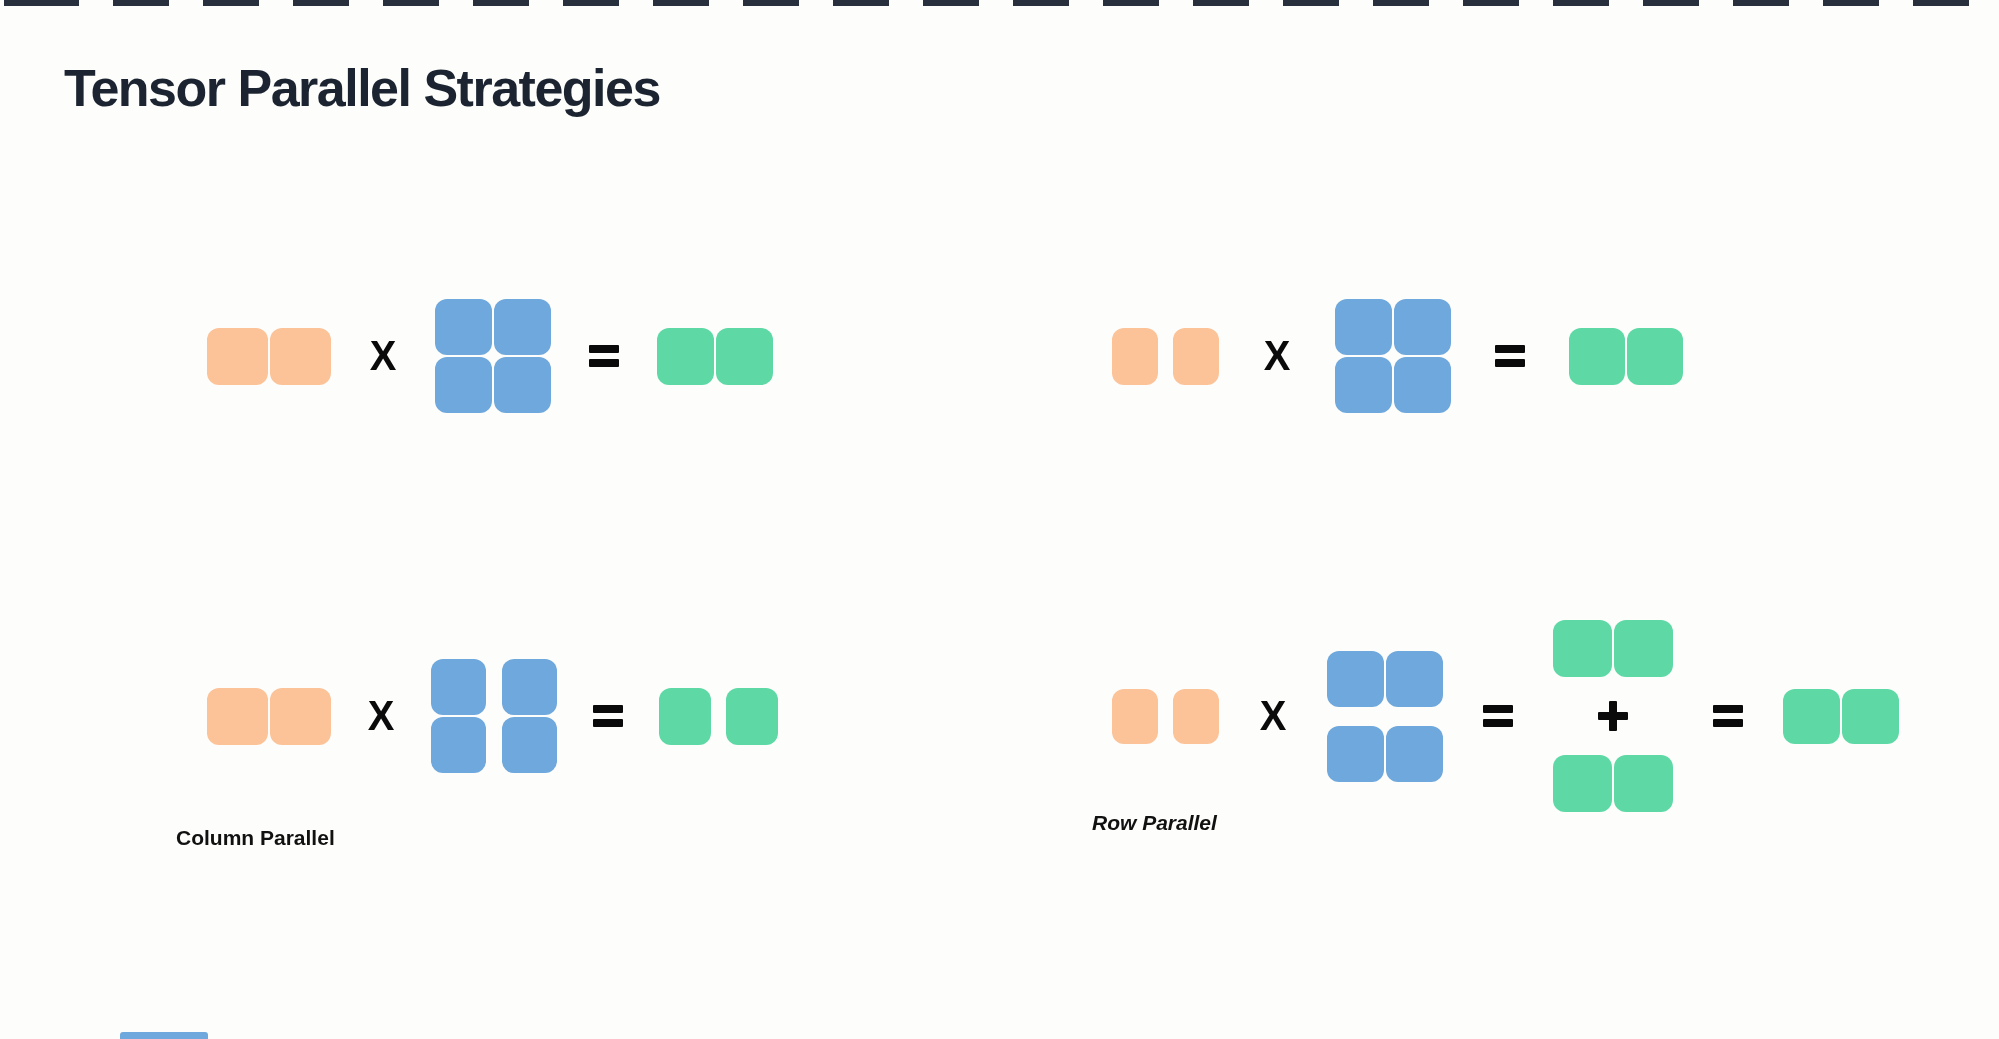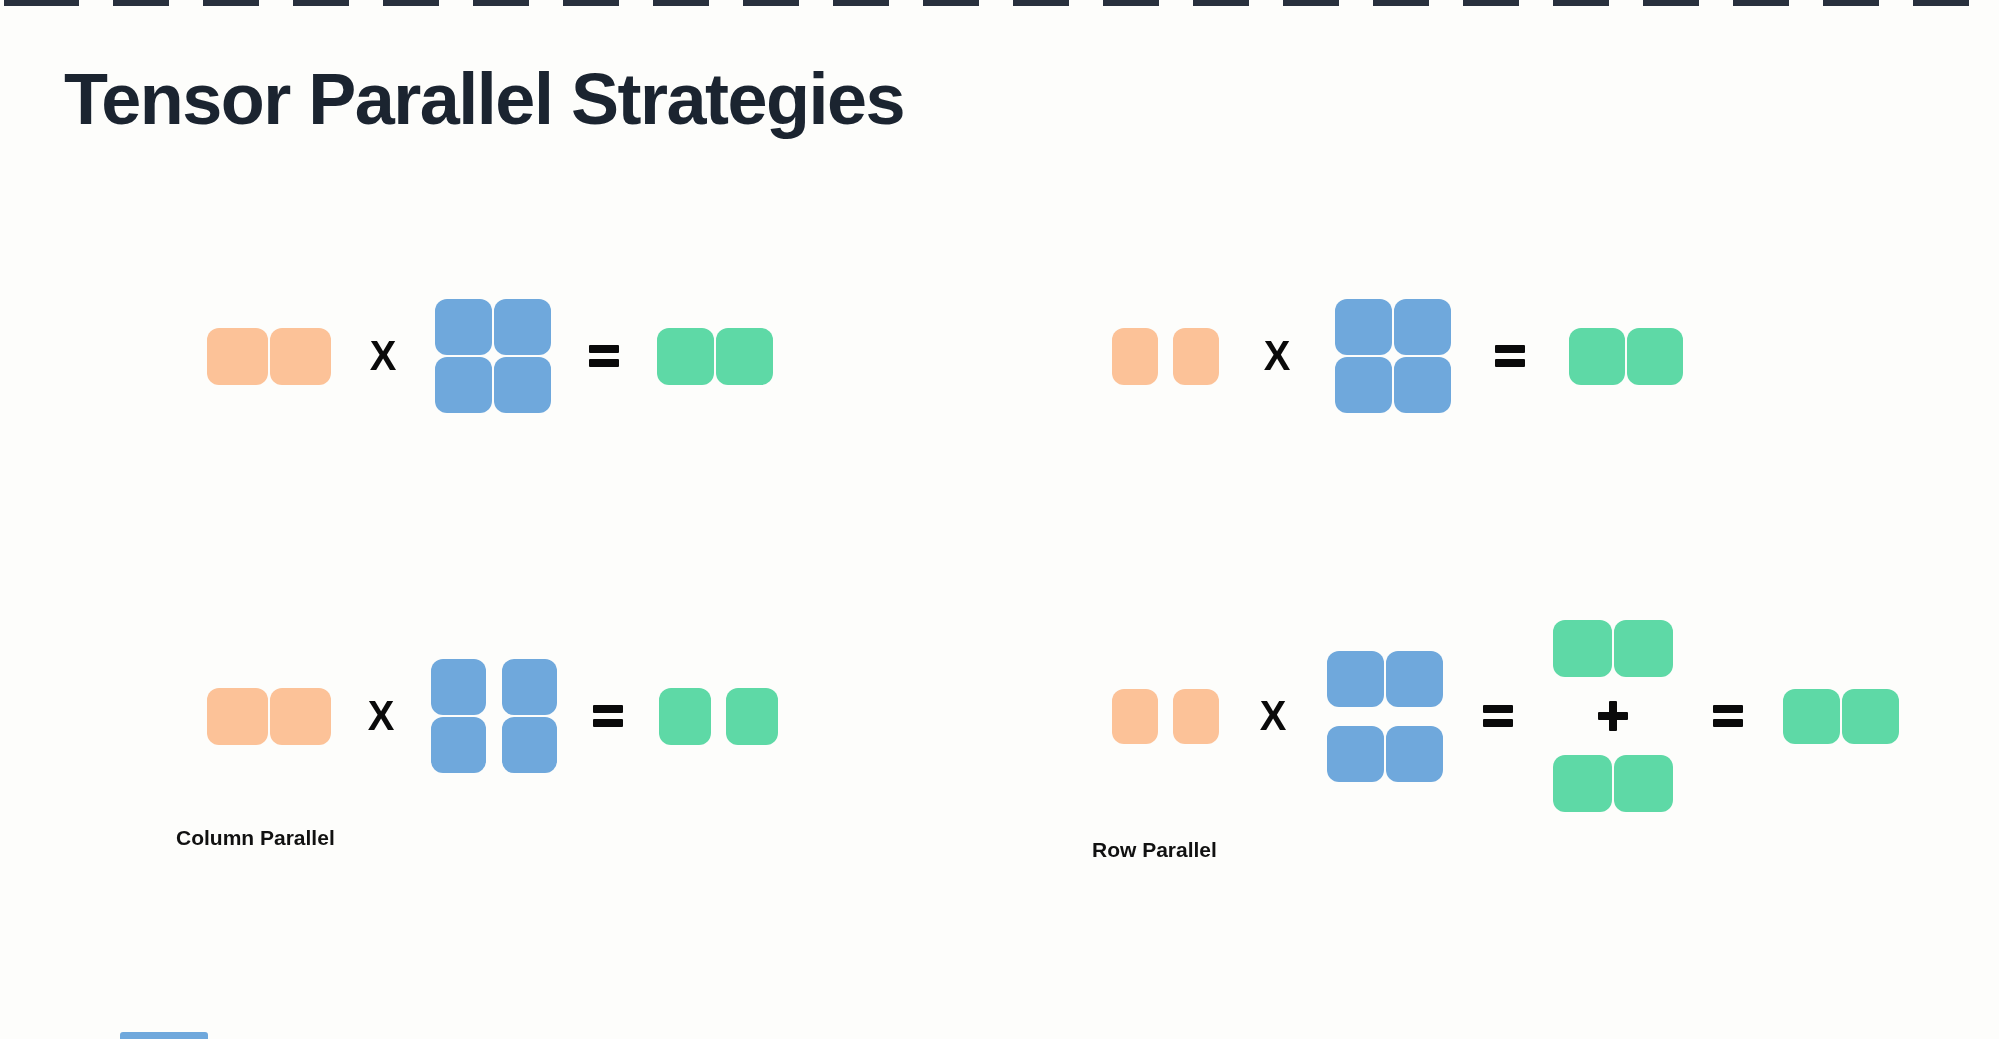--- a/index.html
+++ b/index.html
@@ -8,21 +8,21 @@
     background:var(--background,#FDFDFB);
     font-family:"Liberation Sans",sans-serif;
   }
   .top-dashes{
     position:absolute;left:0;top:0;width:1999px;height:6px;
     background:repeating-linear-gradient(90deg,var(--top-border,#28303D) 0 56px,transparent 56px 90px);
     background-position-x:23px;
   }
   .slide-title{
     position:absolute;left:64px;top:58px;margin:0;
-    font-size:72px;font-weight:700;letter-spacing:-1.5px;
+    font-size:52px;font-weight:700;letter-spacing:-1.5px;
     color:var(--title-text,#1B2430);
   }
   .diagram{
     position:absolute;display:flex;align-items:center;
   }
   .diagram.d0{left:207px;top:299px;}
   .diagram.d1{left:1112px;top:299px;}
   .diagram.d2{left:207px;top:659px;}
   .diagram.d3{left:1112px;top:620px;}
   .matrix{display:grid;}
@@ -44,21 +44,21 @@
     content:"";position:absolute;background:var(--operator,#0A0A0A);border-radius:1px;
   }
   .op.plus::before{left:0;right:0;top:11px;height:8px;}
   .op.plus::after{top:0;bottom:0;left:11px;width:8px;}
   .stack{display:flex;flex-direction:column;align-items:center;gap:24px;}
   .strategy-label{
     position:absolute;font-size:21px;font-weight:700;
     color:var(--label-text,#111111);white-space:nowrap;
   }
   .label-column{left:176px;top:826px;}
-  .label-row{left:1092px;top:838px;}
+  .label-row{left:1092px;top:811px;font-style:italic;}
   .peek-block{
     position:absolute;left:120px;top:1032px;width:88px;height:7px;
     background:var(--weight-blue,#6FA8DC);border-radius:3px 3px 0 0;
   }
 </style>
 </head>
 <body style="--background: #FDFDFB; --title-text: #1B2430; --label-text: #111111; --operator: #0A0A0A; --top-border: #28303D; --input-orange: #FCC298; --weight-blue: #6FA8DC; --output-green: #5ED9A6;">
 
 <div class="top-dashes"></div>
 

